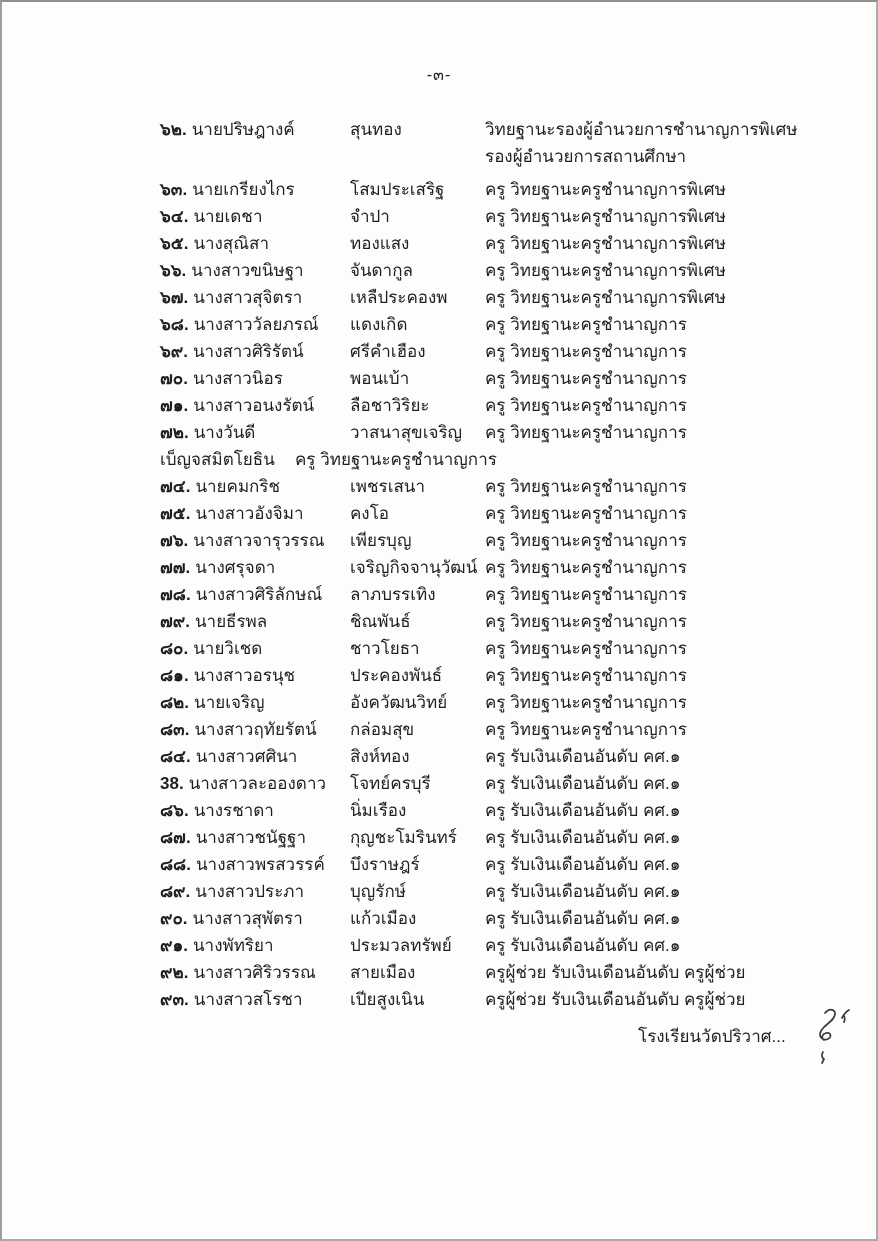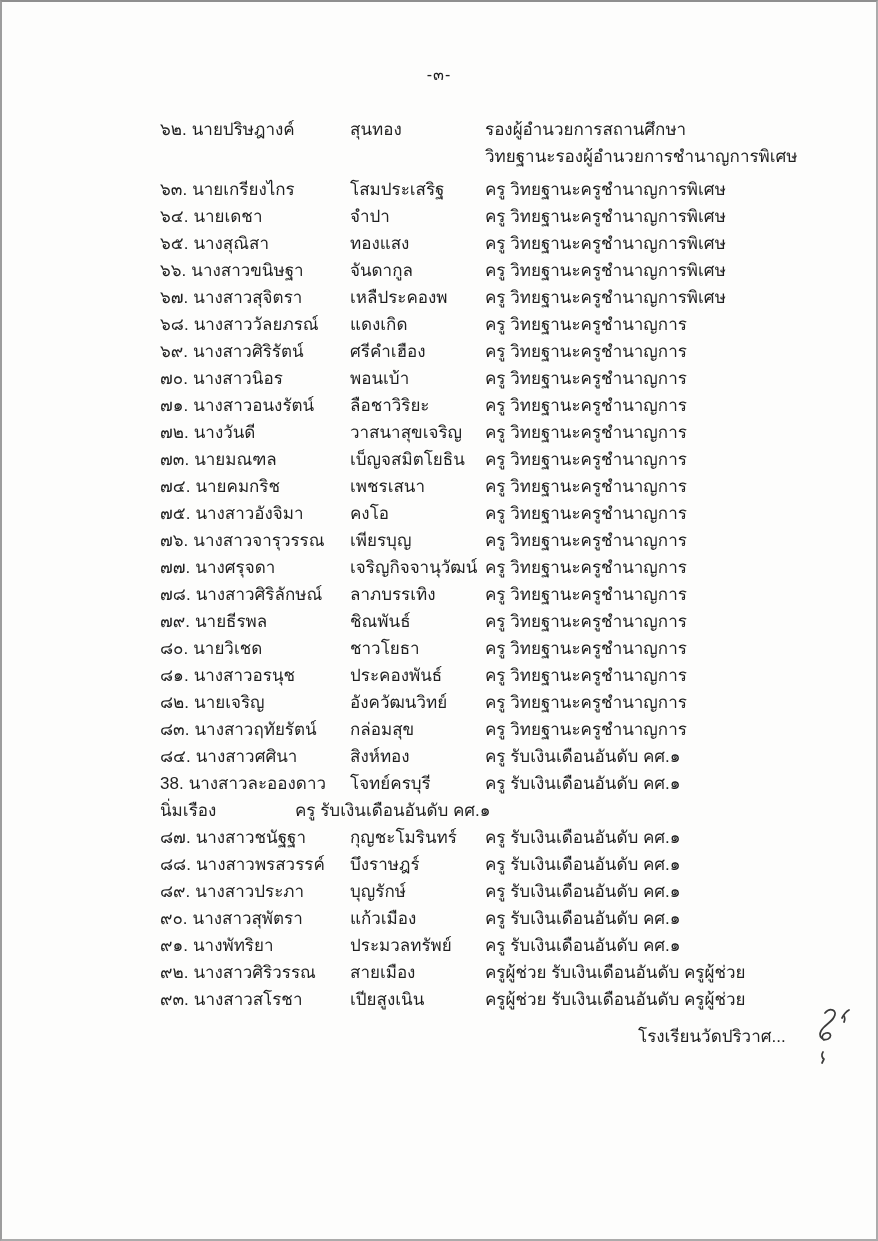--- a/index.html
+++ b/index.html
@@ -54,20 +54,21 @@
     flex: 0 0 135px;
     white-space: nowrap;
   }
   .col-position {
     flex: 1 1 auto;
     white-space: nowrap;
   }
   .entry-number {
     display: inline-block;
     margin-right: 5px;
+    font-weight: bold;
   }
   .footer-line {
     position: absolute;
     top: 1020px;
     left: 636px;
     font-size: 17px;
     white-space: nowrap;
   }
   .signature {
     position: absolute;
@@ -82,22 +83,22 @@
 
 <div class="scan-page">
 
   <div class="page-number">-๓-</div>
 
   <div class="roster" id="roster">
       <div class="row">
         <div class="col-name"><span class="entry-number">๖๒.</span><span>นายปริษฎางค์</span></div>
         <div class="col-surname">สุนทอง</div>
         <div class="col-position">
+          <div>วิทยฐานะรองผู้อำนวยการชำนาญการพิเศษ</div>
           <div>รองผู้อำนวยการสถานศึกษา</div>
-          <div>วิทยฐานะรองผู้อำนวยการชำนาญการพิเศษ</div>
         </div>
       </div>
       <div class="row">
         <div class="col-name"><span class="entry-number">๖๓.</span><span>นายเกรียงไกร</span></div>
         <div class="col-surname">โสมประเสริฐ</div>
         <div class="col-position">
           <div>ครู วิทยฐานะครูชำนาญการพิเศษ</div>
         </div>
       </div>
       <div class="row">
@@ -157,21 +158,20 @@
         </div>
       </div>
       <div class="row">
         <div class="col-name"><span class="entry-number">๗๒.</span><span>นางวันดี</span></div>
         <div class="col-surname">วาสนาสุขเจริญ</div>
         <div class="col-position">
           <div>ครู วิทยฐานะครูชำนาญการ</div>
         </div>
       </div>
       <div class="row">
-        <div class="col-name"><span class="entry-number">๗๓.</span><span>นายมณฑล</span></div>
         <div class="col-surname">เบ็ญจสมิตโยธิน</div>
         <div class="col-position">
           <div>ครู วิทยฐานะครูชำนาญการ</div>
         </div>
       </div>
       <div class="row">
         <div class="col-name"><span class="entry-number">๗๔.</span><span>นายคมกริช</span></div>
         <div class="col-surname">เพชรเสนา</div>
         <div class="col-position">
           <div>ครู วิทยฐานะครูชำนาญการ</div>
@@ -248,20 +248,21 @@
         </div>
       </div>
       <div class="row">
         <div class="col-name"><span class="entry-number">38.</span><span>นางสาวละอองดาว</span></div>
         <div class="col-surname">โจทย์ครบุรี</div>
         <div class="col-position">
           <div>ครู รับเงินเดือนอันดับ คศ.๑</div>
         </div>
       </div>
       <div class="row">
+        <div class="col-name"><span class="entry-number">๘๖.</span><span>นางรชาดา</span></div>
         <div class="col-surname">นิ่มเรือง</div>
         <div class="col-position">
           <div>ครู รับเงินเดือนอันดับ คศ.๑</div>
         </div>
       </div>
       <div class="row">
         <div class="col-name"><span class="entry-number">๘๗.</span><span>นางสาวชนัฐฐา</span></div>
         <div class="col-surname">กุญชะโมรินทร์</div>
         <div class="col-position">
           <div>ครู รับเงินเดือนอันดับ คศ.๑</div>

